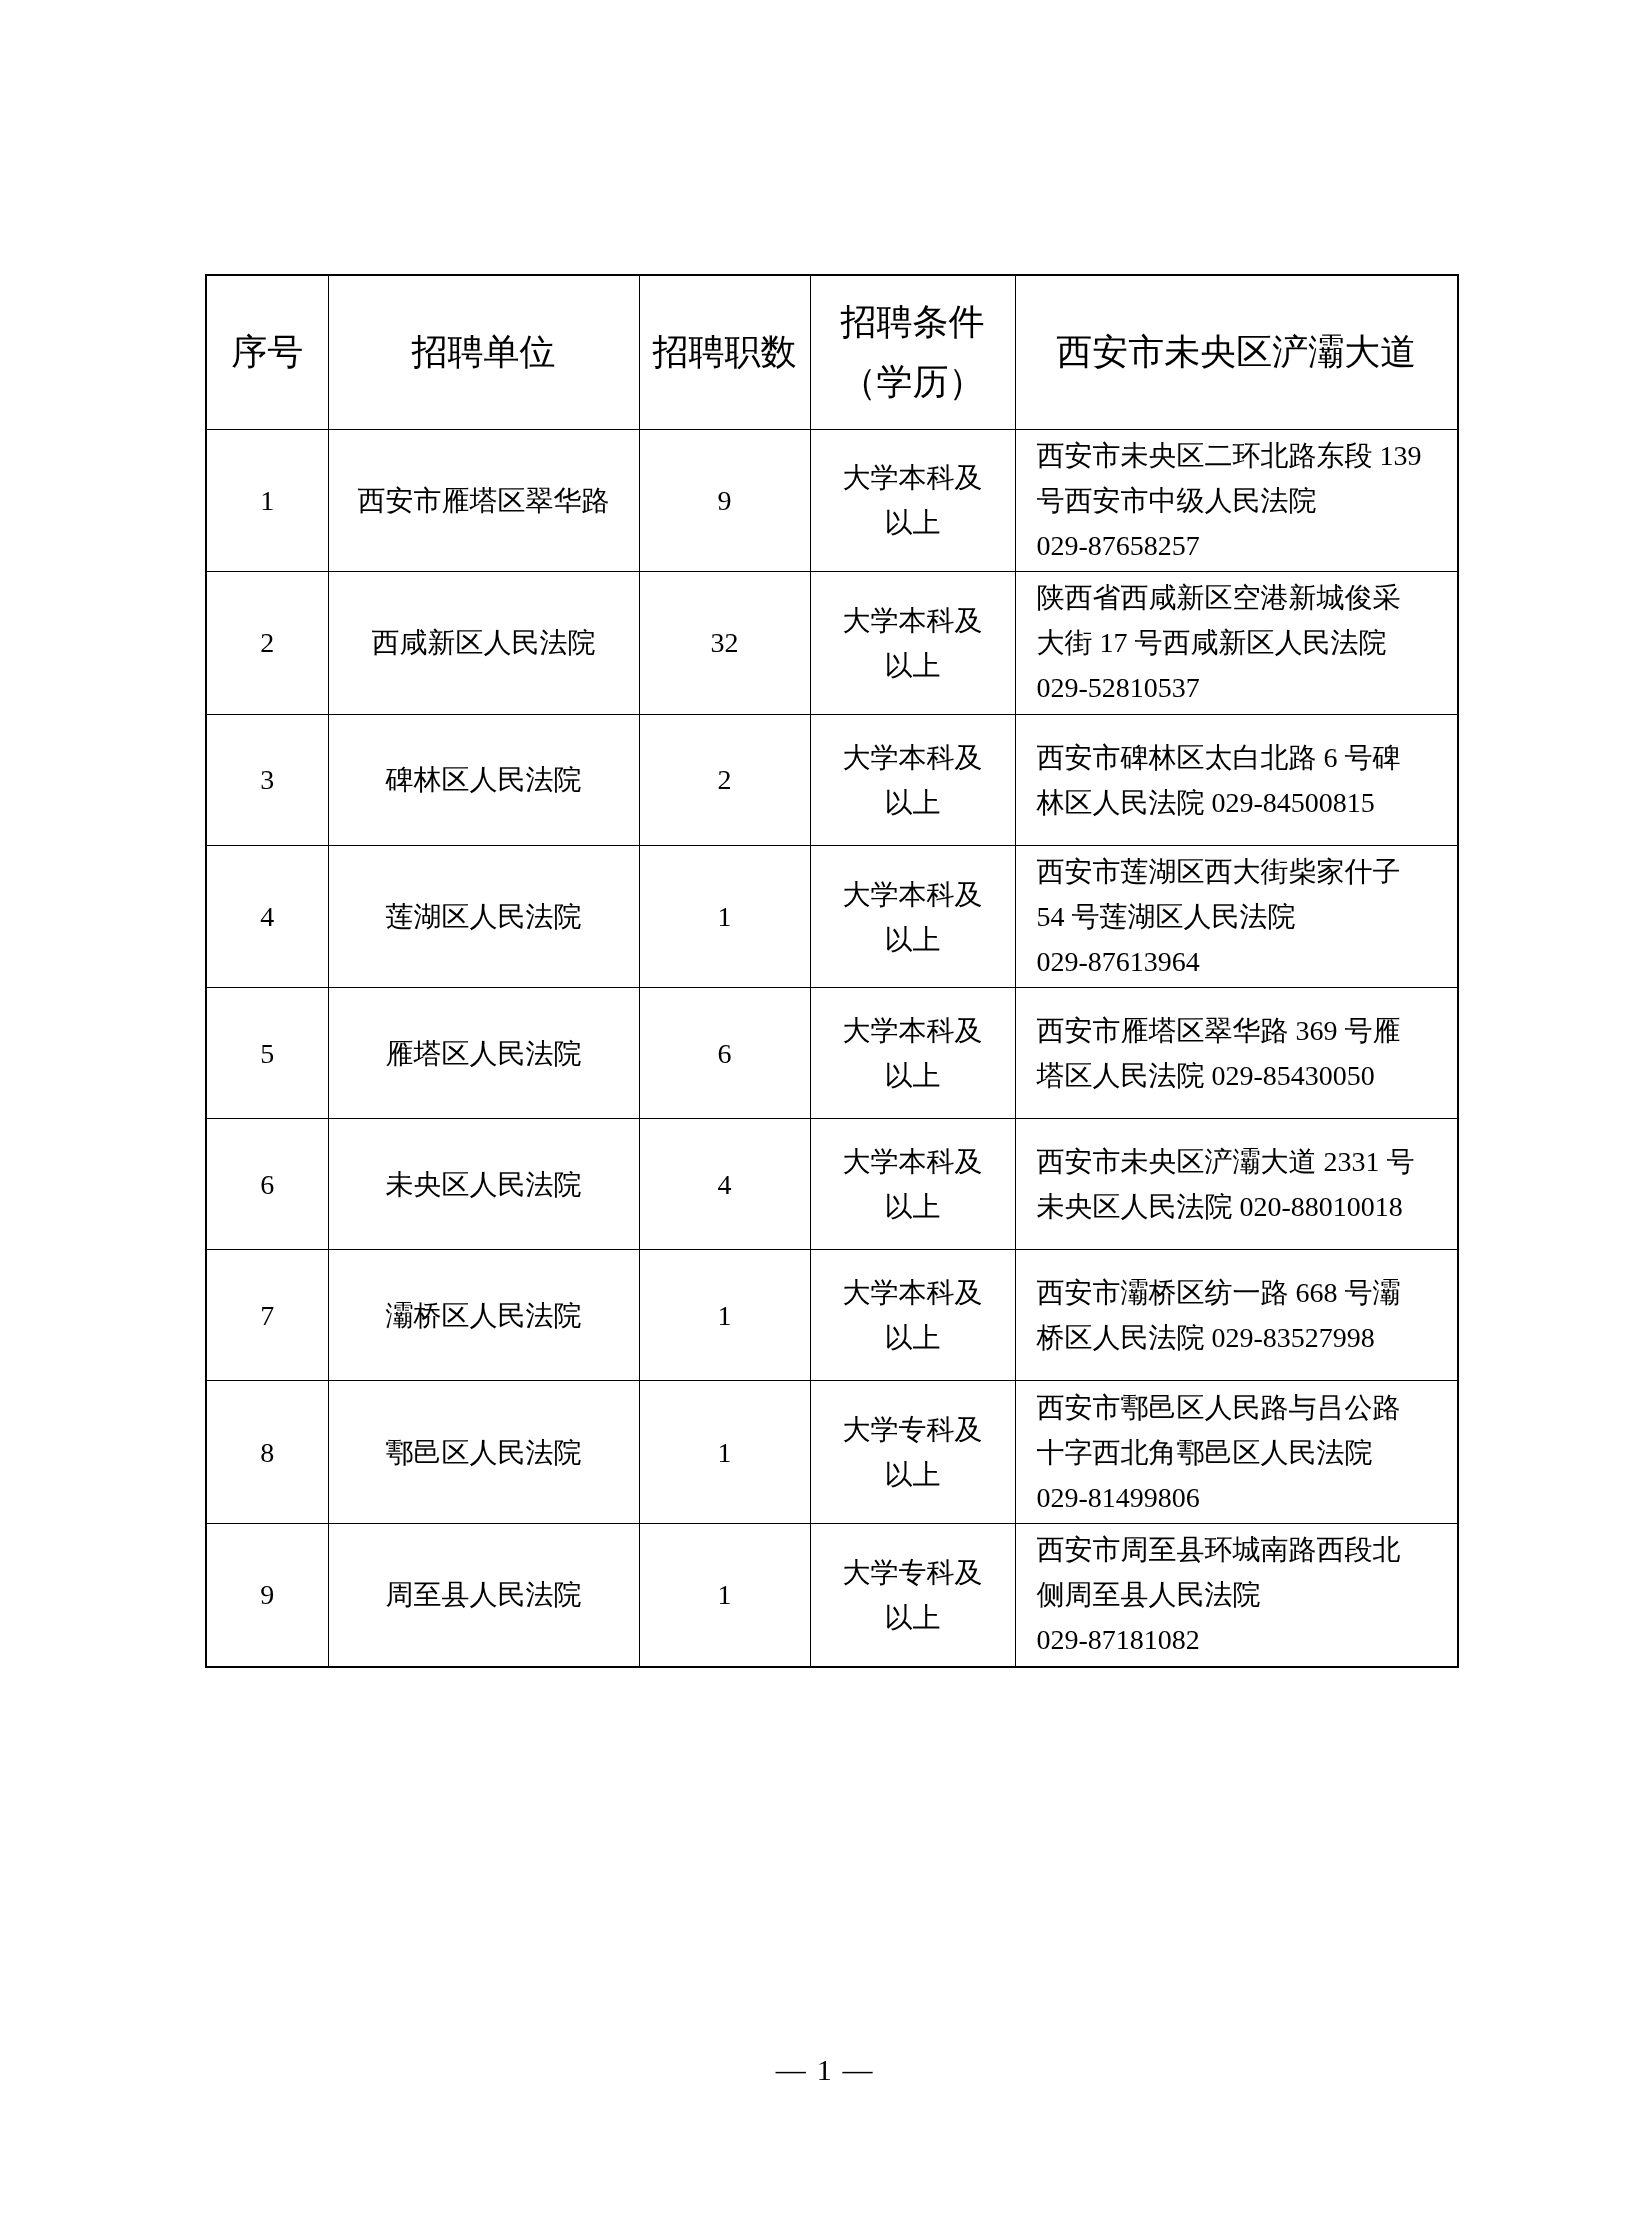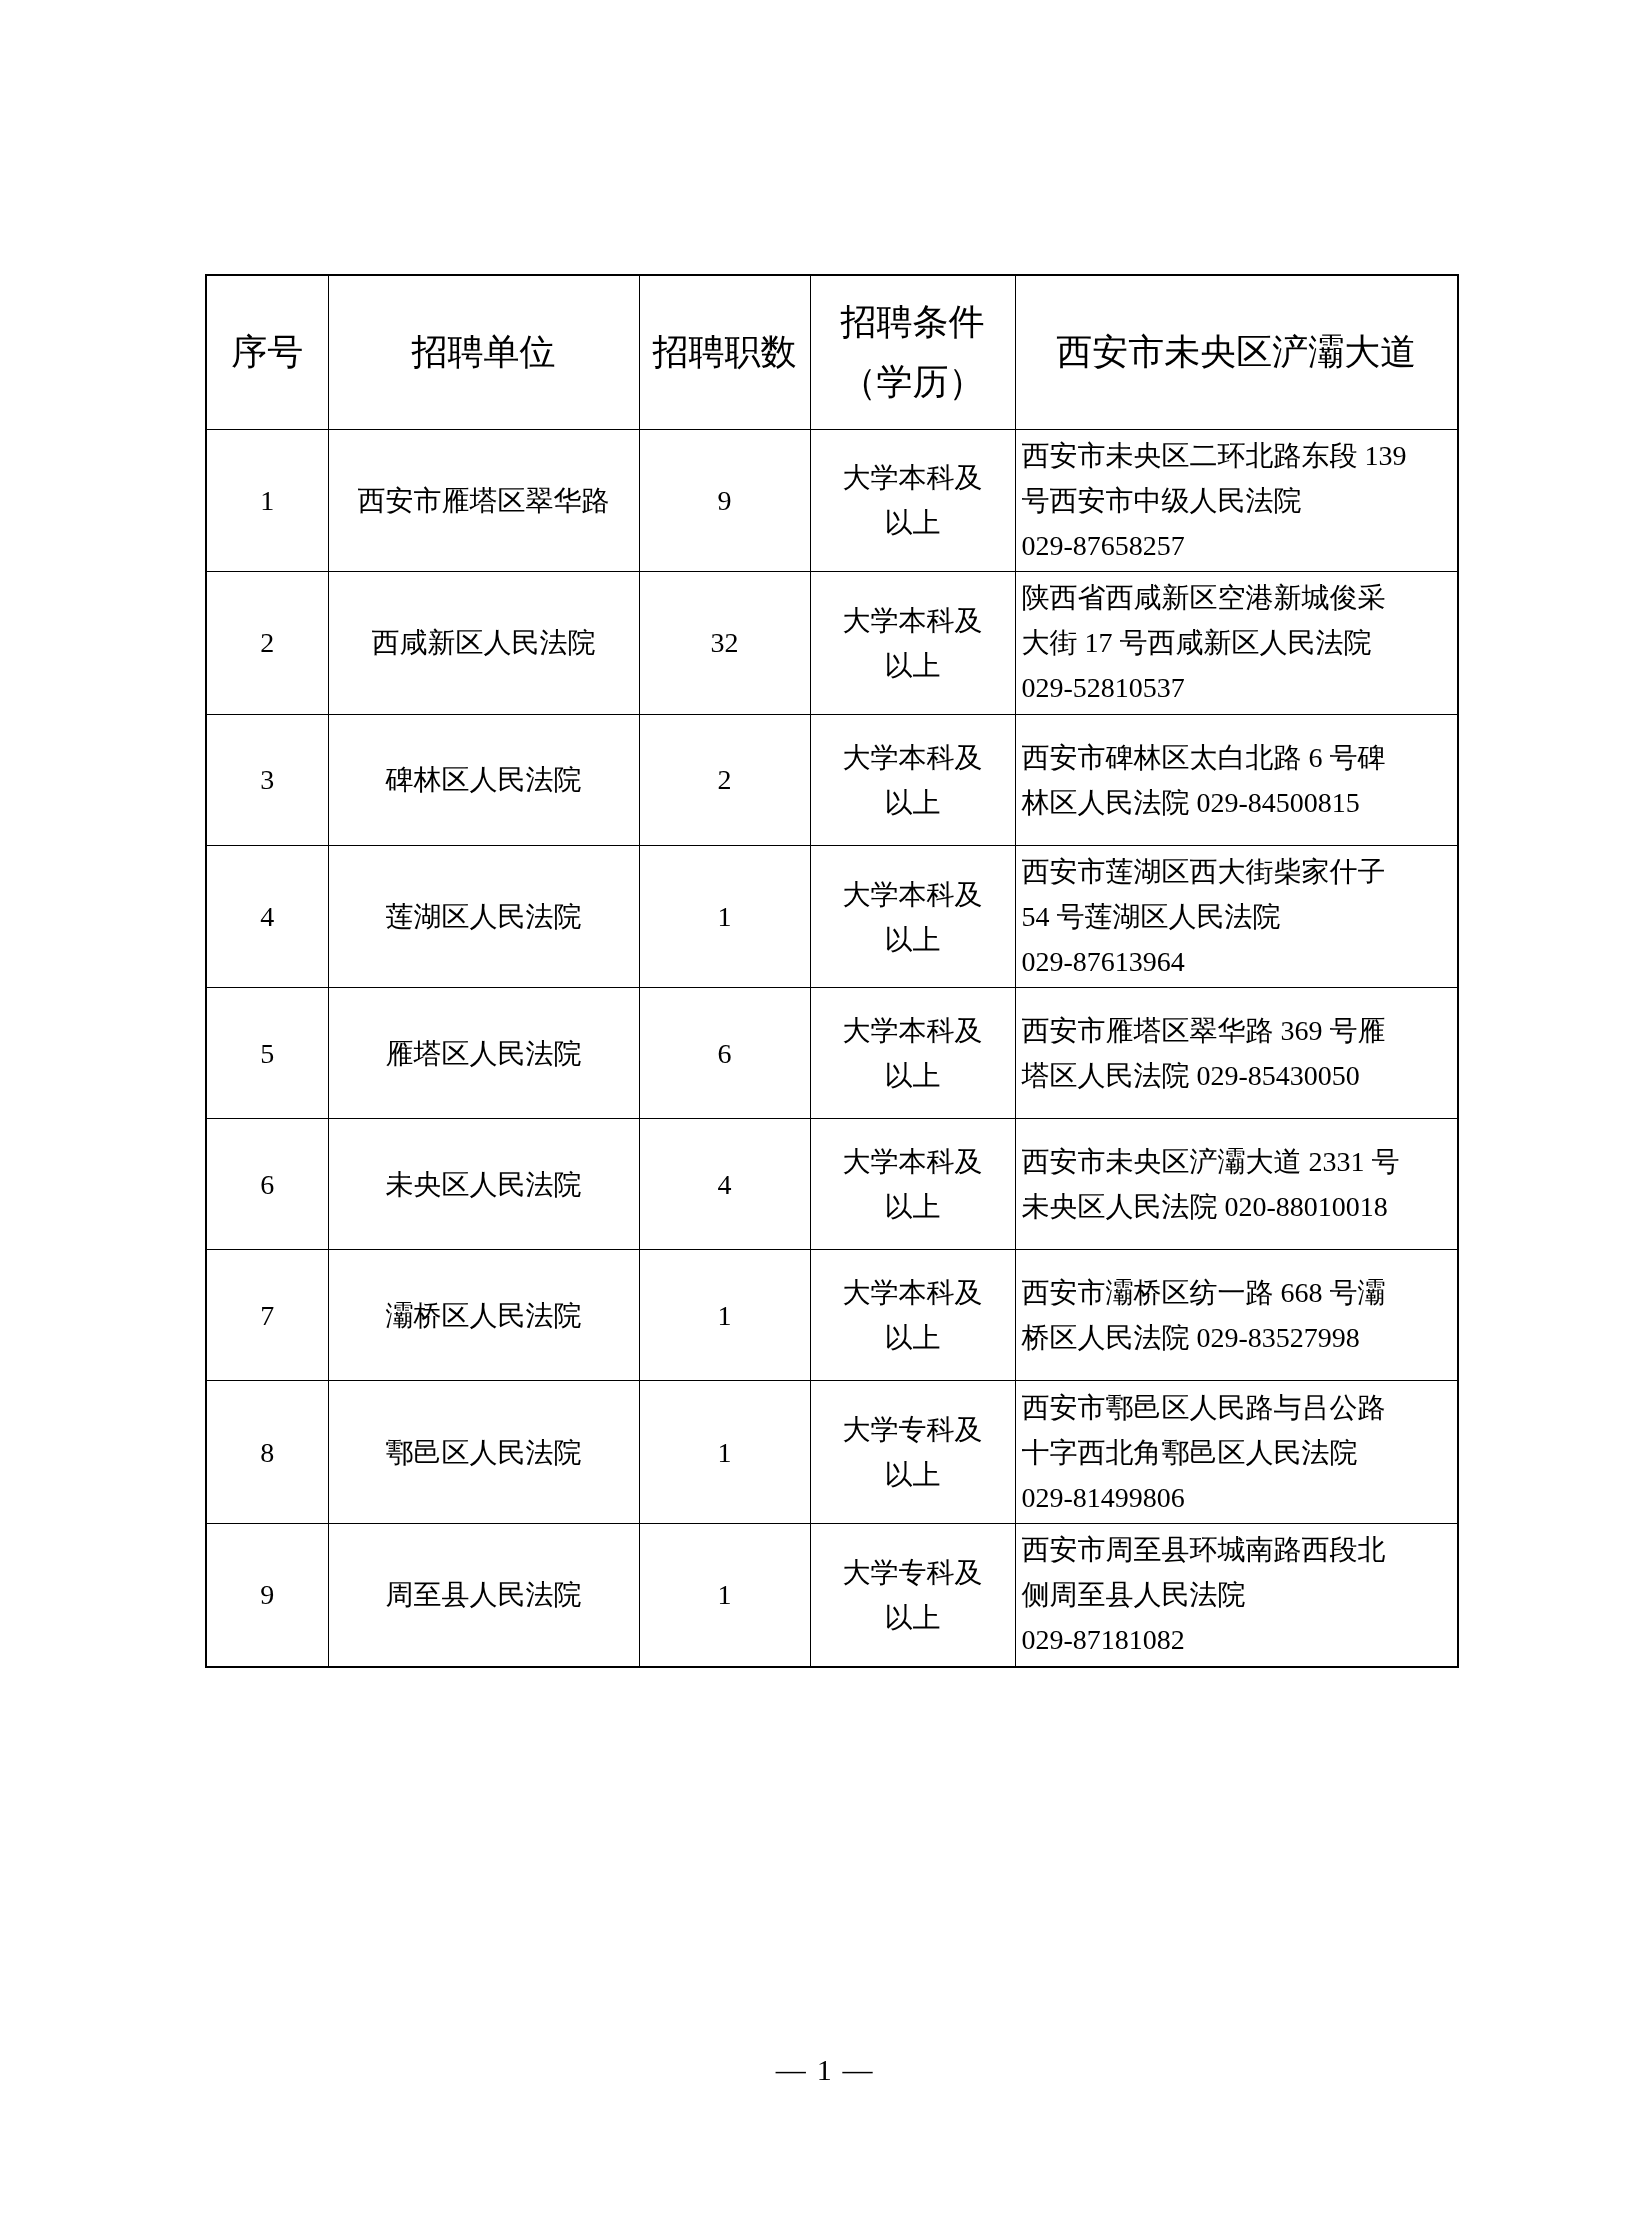--- a/index.html
+++ b/index.html
@@ -52,21 +52,21 @@
     line-height: 45px;
   }
   table.jobs thead th {
     height: 146px;
     line-height: 60px;
     font-size: 36px;
   }
   table.jobs tbody tr { height: 131px; }
   table.jobs td.addr {
     text-align: left;
-    padding-left: 6px;
+    padding-left: 21px;
     padding-right: 15px;
   }
   .page-footer {
     position: absolute;
     top: 2053px;
     left: 0;
     width: 100%;
     text-align: center;
     font-size: 30px;
     letter-spacing: 1.7px;

